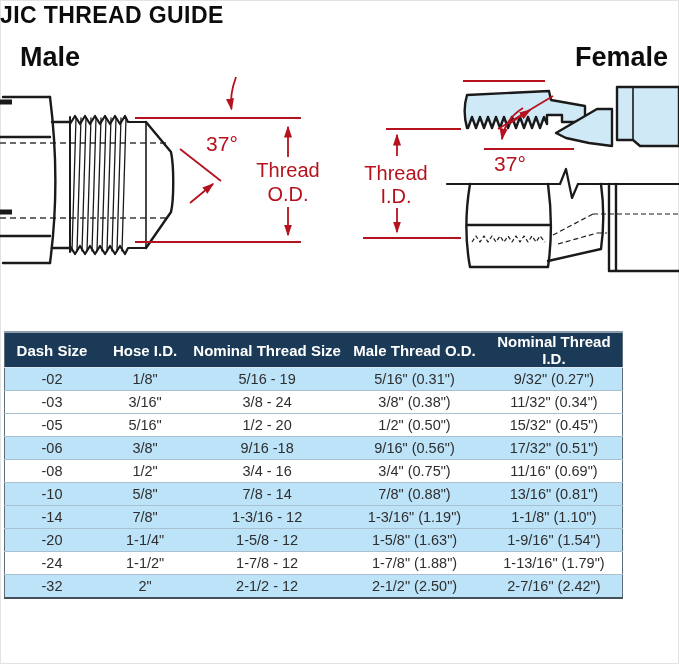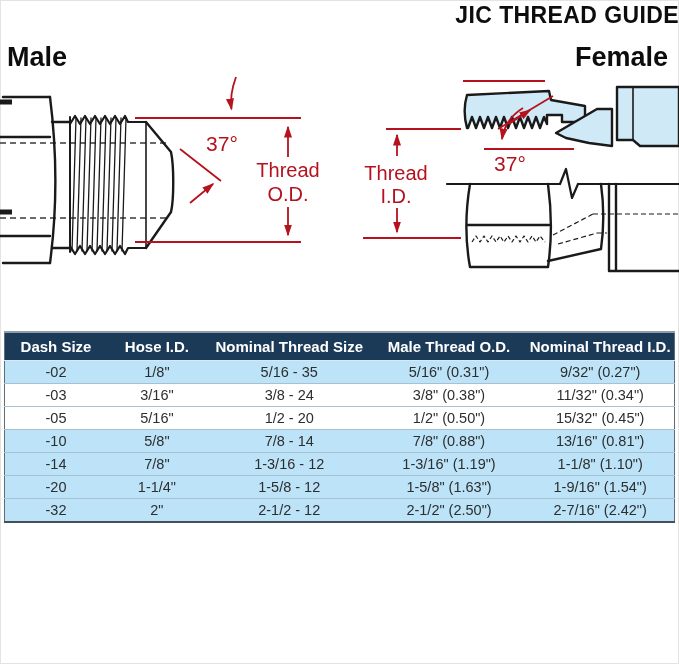--- a/index.html
+++ b/index.html
@@ -2,30 +2,30 @@
 <html><head>
 <meta charset="utf-8">
 <style>
   html,body{margin:0;padding:0;background:#ffffff;}
   .page{
     position:relative;width:679px;height:664px;background:#fff;
     font-family:"Liberation Sans",sans-serif;overflow:hidden;
     box-shadow:inset 0 0 0 1px #e3e3e3;
   }
   .title{
-    position:absolute;top:2px;left:0;width:100%;margin:0;text-align:right;
+    position:absolute;top:2px;left:0;width:100%;margin:0;text-align:left;
     font-size:23px;font-weight:bold;color:#0d0d0d;letter-spacing:.4px;
   }
   .side-label{position:absolute;top:42px;font-size:27px;font-weight:bold;color:#0d0d0d;}
-  .side-label.male{left:7px;}
+  .side-label.male{left:20px;}
   .side-label.female{right:11px;margin-left:36px;}
   svg.diagram{position:absolute;top:75px;left:0;}
   .red-label{font-family:"Liberation Sans",sans-serif;fill:#b5121e;}
   .tbl{
-    position:absolute;top:331px;left:4px;width:671px;
+    position:absolute;top:331px;left:4px;width:619px;
     border-collapse:collapse;table-layout:fixed;
     border-left:1px solid #5d6d7a;border-right:1px solid #5d6d7a;
     border-bottom:2px solid #44505a;border-top:2px solid #8d9dab;
   }
   .tbl th{
     background:#1b3a57;color:#ffffff;font-size:15px;font-weight:bold;
     height:27px;padding:0;text-align:center;border-bottom:1px solid #d9e8f3;
   }
   .tbl td{
     font-size:14.5px;color:#2e2e2e;text-align:center;height:22px;padding:0;
@@ -136,21 +136,21 @@
         <th>Nominal Thread Size</th>
         <th>Male Thread O.D.</th>
         <th>Nominal Thread I.D.</th>
       </tr>
     </thead>
     <tbody>
 
         <tr class="alt">
           <td>-02</td>
           <td>1/8"</td>
-          <td>5/16 - 35</td>
+          <td>5/16 - 19</td>
           <td>5/16" (0.31")</td>
           <td>9/32" (0.27")</td>
         </tr>
 
         <tr>
           <td>-03</td>
           <td>3/16"</td>
           <td>3/8 - 24</td>
           <td>3/8" (0.38")</td>
           <td>11/32" (0.34")</td>
@@ -158,21 +158,35 @@
 
 
         <tr>
           <td>-05</td>
           <td>5/16"</td>
           <td>1/2 - 20</td>
           <td>1/2" (0.50")</td>
           <td>15/32" (0.45")</td>
         </tr>
 
-
+        <tr class="alt">
+          <td>-06</td>
+          <td>3/8"</td>
+          <td>9/16 -18</td>
+          <td>9/16" (0.56")</td>
+          <td>17/32" (0.51")</td>
+        </tr>
+
+        <tr>
+          <td>-08</td>
+          <td>1/2"</td>
+          <td>3/4 - 16</td>
+          <td>3/4" (0.75")</td>
+          <td>11/16" (0.69")</td>
+        </tr>
 
         <tr class="alt">
           <td>-10</td>
           <td>5/8"</td>
           <td>7/8 - 14</td>
           <td>7/8" (0.88")</td>
           <td>13/16" (0.81")</td>
         </tr>
 
 
@@ -186,20 +200,27 @@
 
 
         <tr class="alt">
           <td>-20</td>
           <td>1-1/4"</td>
           <td>1-5/8 - 12</td>
           <td>1-5/8" (1.63")</td>
           <td>1-9/16" (1.54")</td>
         </tr>
 
+        <tr>
+          <td>-24</td>
+          <td>1-1/2"</td>
+          <td>1-7/8 - 12</td>
+          <td>1-7/8" (1.88")</td>
+          <td>1-13/16" (1.79")</td>
+        </tr>
 
         <tr class="alt">
           <td>-32</td>
           <td>2"</td>
           <td>2-1/2 - 12</td>
           <td>2-1/2" (2.50")</td>
           <td>2-7/16" (2.42")</td>
         </tr>
       </tbody>
   </table>

